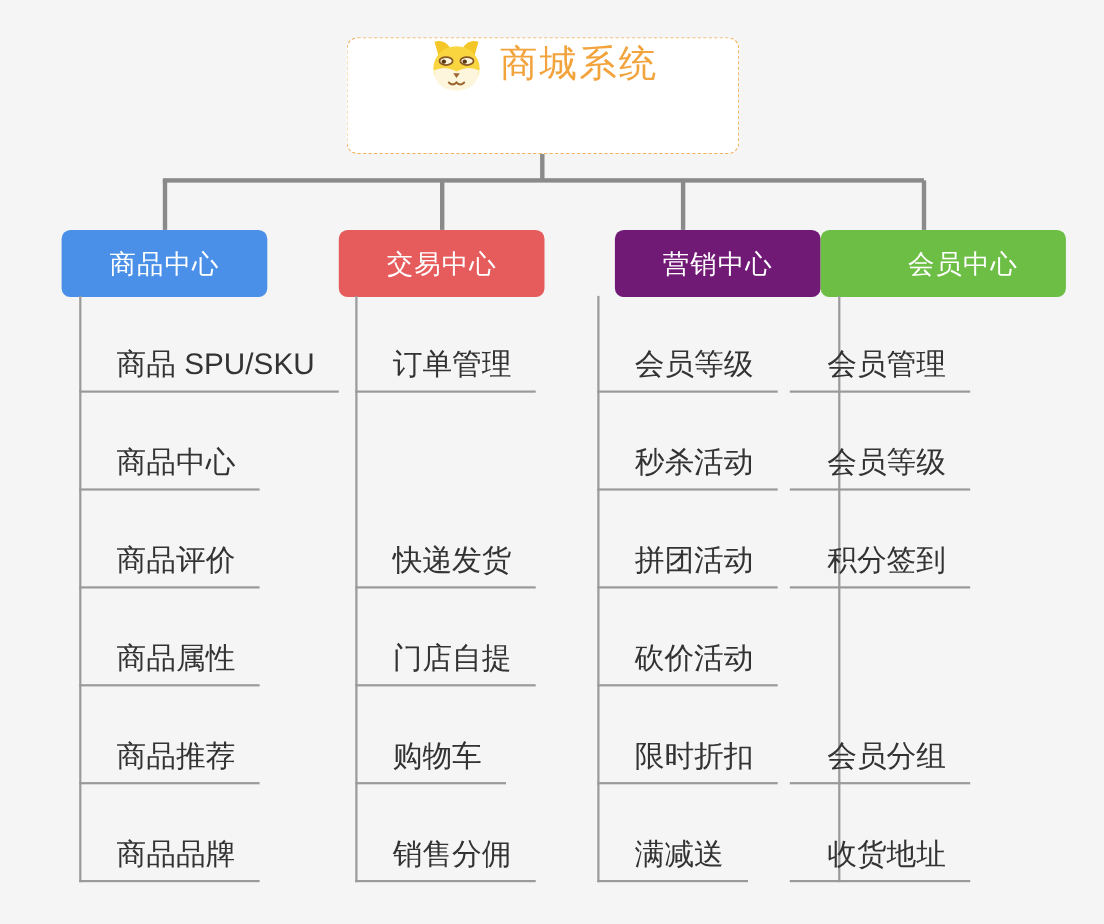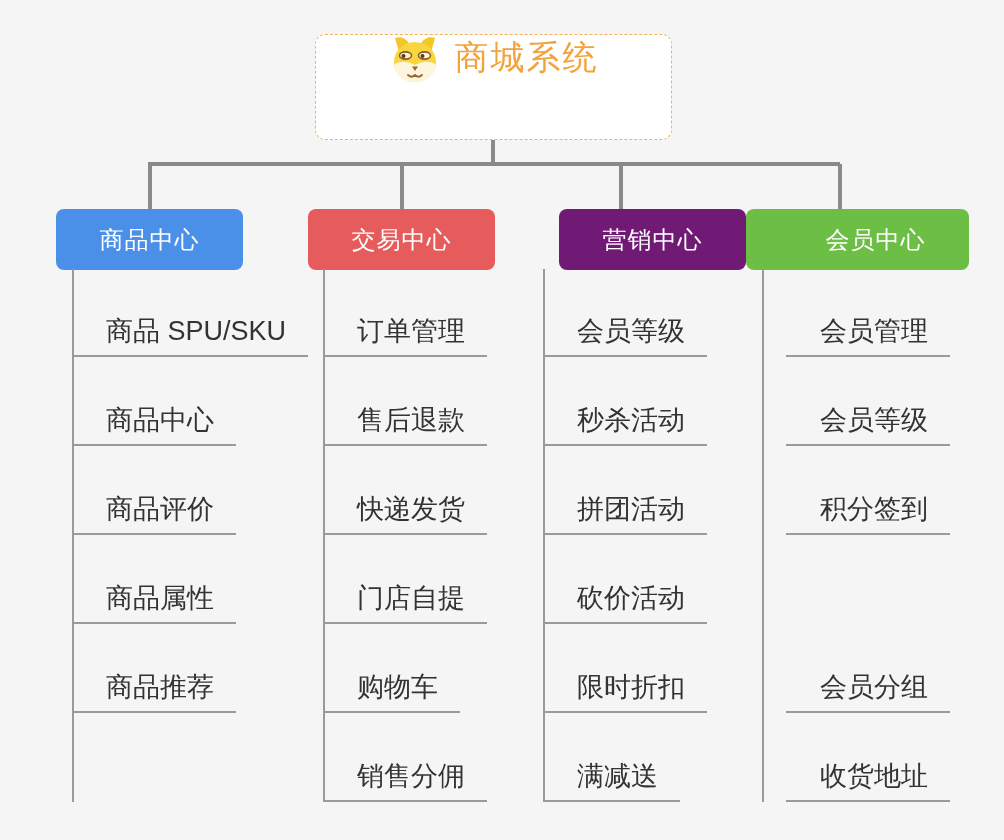--- a/index.html
+++ b/index.html
@@ -57,21 +57,21 @@
   .leaf{
     position:absolute;
     display:flex;align-items:flex-end;
     min-height:40px;
     padding:0 22px 6px 34px;
     border-bottom:2px solid #9a9a9a;
     font-size:27px;color:#333333;
     white-space:nowrap;
     box-sizing:content-box;
   }
-  .c0{left:72px}.c1{left:323px}.c2{left:543px}.c3{left:786px}
+  .c0{left:72px}.c1{left:323px}.c2{left:543px}.c3{left:718px}
   .r0{top:309px}.r1{top:398px}.r2{top:487px}.r3{top:576px}.r4{top:665px}.r5{top:754px}
 </style>
 </head>
 <body>
 
 <div class="canvas">
 
   <div class="root-node" style="border-color: rgb(241, 178, 91);">
     <span class="dog-icon">
       <svg width="52" height="48" viewBox="0 0 52 48">
@@ -105,23 +105,23 @@
   <div class="spine s0"></div>
   <div class="spine s1"></div>
   <div class="spine s2"></div>
   <div class="spine s3"></div>
 
   <div class="leaf c0 r0">商品 SPU/SKU</div>
   <div class="leaf c0 r1">商品中心</div>
   <div class="leaf c0 r2">商品评价</div>
   <div class="leaf c0 r3">商品属性</div>
   <div class="leaf c0 r4">商品推荐</div>
+  <div class="leaf c0 r5">商品品牌</div>
 
   <div class="leaf c1 r0">订单管理</div>
-  <div class="leaf c1 r1">售后退款</div>
   <div class="leaf c1 r2">快递发货</div>
   <div class="leaf c1 r3">门店自提</div>
   <div class="leaf c1 r4">购物车</div>
   <div class="leaf c1 r5">销售分佣</div>
 
   <div class="leaf c2 r0">会员等级</div>
   <div class="leaf c2 r1">秒杀活动</div>
   <div class="leaf c2 r2">拼团活动</div>
   <div class="leaf c2 r3">砍价活动</div>
   <div class="leaf c2 r4">限时折扣</div>

